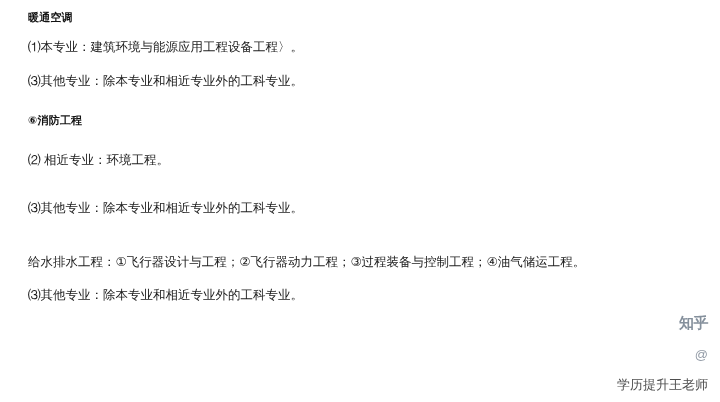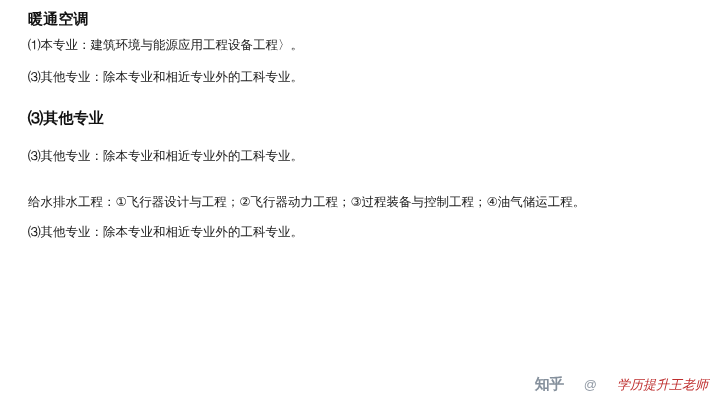--- a/index.html
+++ b/index.html
@@ -16,64 +16,64 @@
     position: relative;
   }
   .page {
     position: relative;
     width: 720px;
     height: 402px;
     box-sizing: border-box;
     padding: 10px 16px 0 28px;
   }
   .section-title {
-    font-size: 15px;
+    font-size: 11px;
     font-weight: bold;
     color: #121212;
     margin: 0 0 6px 0;
     letter-spacing: 0.2px;
   }
   .para {
     font-size: 12.5px;
     line-height: 1.75;
     color: #1a1a1a;
-    margin: 4px 0 10px 0;
+    margin: 12px 0 10px 0;
     text-align: justify;
   }
   .para.tight {
     margin-bottom: 8px;
   }
   .ref {
     font-size: 9px;
     color: #8590a6;
     vertical-align: super;
     margin-left: 6px;
   }
   .gap-sm { height: 4px; }
   .gap-md { height: 10px; }
 
   .watermark {
     position: absolute;
     right: 12px;
     bottom: 8px;
     display: flex;
-    align-items: center;
-    gap: 20px;
+    align-items: flex-end;
+    gap: 14px;
     opacity: 0.92;
+    flex-direction: column;
   }
   .zhihu-logo {
     font-size: 15px;
     font-weight: bold;
     color: #7b8794;
     letter-spacing: -0.5px;
   }
   .wm-text {
     font-size: 13px;
-    color: #b91c1c;
-    font-style: italic;
+    color: #404040;
   }
   .wm-at {
     font-size: 13px;
     color: #8a939f;
   }
   .section { margin-bottom: 2px; }
 </style>
 </head>
 <body>
 
@@ -81,22 +81,23 @@
 
   <div class="section">
     <h3 class="section-title">暖通空调</h3>
     <p class="para">⑴本专业：建筑环境与能源应用工程设备工程〉。</p>
     <p class="para">⑶其他专业：除本专业和相近专业外的工科专业。</p>
   </div>
 
   <div class="gap-md"></div>
 
   <div class="section">
-    <h3 class="section-title">⑶其他专业</h3>
+    <h3 class="section-title">⑥消防工程</h3>
     <div class="gap-sm"></div>
+    <p class="para">⑵ 相近专业：环境工程。</p>
     <div class="gap-sm"></div>
     <p class="para">⑶其他专业：除本专业和相近专业外的工科专业。</p>
   </div>
 
   <div class="gap-md"></div>
 
   <div class="section">
     <p class="para tight">给水排水工程：①飞行器设计与工程；②飞行器动力工程；③过程装备与控制工程；④油气储运工程。</p>
     <p class="para tight">⑶其他专业：除本专业和相近专业外的工科专业。</p>
   </div>

